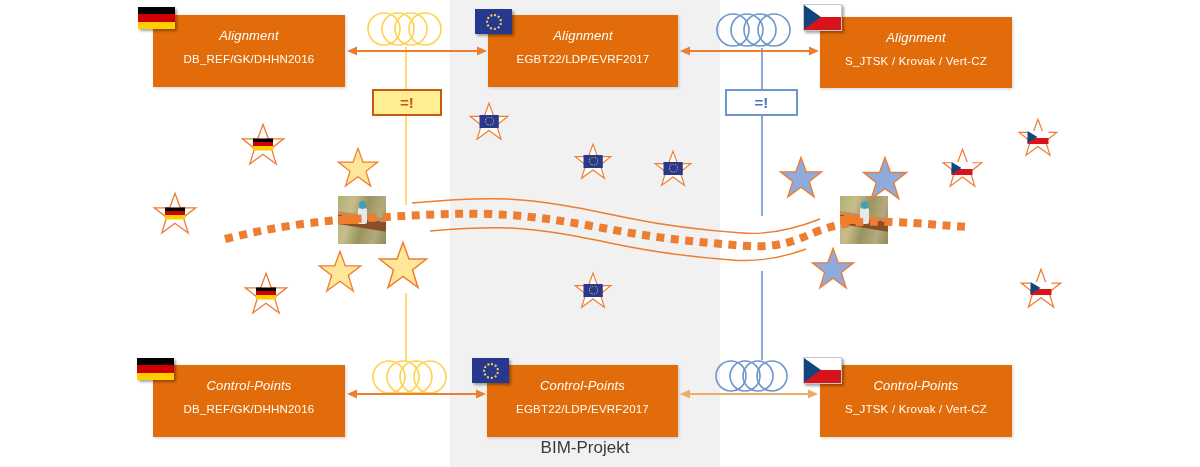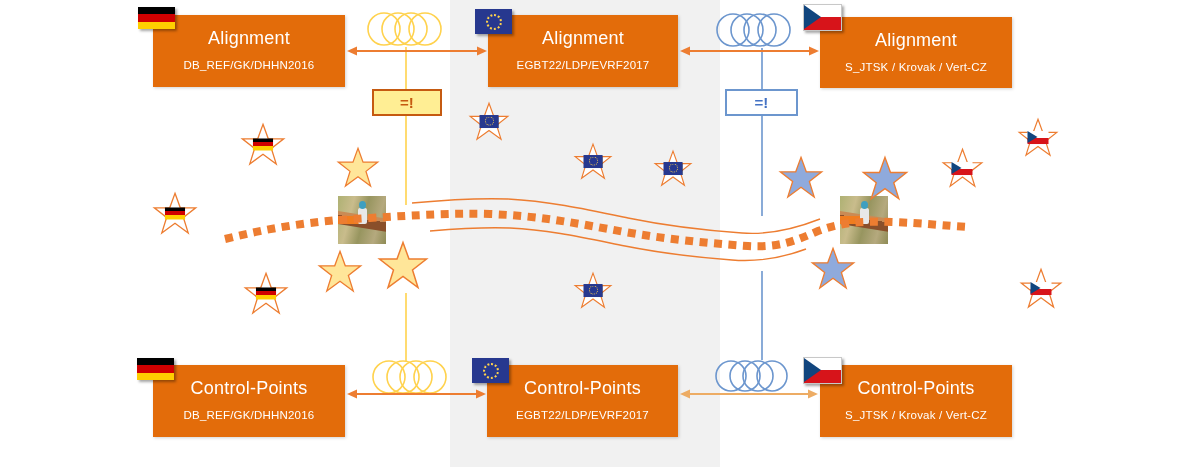--- a/index.html
+++ b/index.html
@@ -40,21 +40,21 @@
   .mf-eu{width:19px;height:13px;background:#27388F;}
   .mf-eu::after{content:'';position:absolute;left:50%;top:50%;width:7px;height:7px;transform:translate(-50%,-50%);
     border:1px dotted #FFD34D;border-radius:50%;}
   .mf-cz{width:21px;height:13px;background:linear-gradient(#fff 0 50%,#D7141A 50% 100%);}
   .mf-cz::after{content:'';position:absolute;left:0;top:0;width:0;height:0;
     border-top:6.5px solid transparent;border-bottom:6.5px solid transparent;border-left:10px solid #11457E;}
 
   
   .panel{position:absolute;background:#E36C0A;color:#fff;z-index:4;text-align:center;
     box-shadow:1px 1px 3px rgba(0,0,0,.18);}
-  .panel-title{margin-top:13px;font-size:18px;letter-spacing:.2px;}
+  .panel-title{margin-top:13px;font-size:13px;letter-spacing:.2px;font-style:italic;}
   .panel-sub{margin-top:10px;font-size:11.5px;letter-spacing:.2px;}
   .bigflag{position:absolute;z-index:5;box-shadow:1.5px 1.5px 2.5px rgba(0,0,0,.35);}
   .bf-de{width:37px;height:22px;background:linear-gradient(#000 0 33%,#D00000 33% 66%,#FFCE00 66% 100%);}
   .bf-eu{width:37px;height:25px;background:#27388F;}
   .bf-eu::after{content:'';position:absolute;left:50%;top:50%;width:12px;height:12px;transform:translate(-50%,-50%);
     border:2px dotted #FFD34D;border-radius:50%;}
   .bf-cz{width:37px;height:25px;background:linear-gradient(#fff 0 50%,#D7141A 50% 100%);border:1px solid #C8C8C8;}
   .bf-cz::after{content:'';position:absolute;left:0;top:0;width:0;height:0;
     border-top:12.5px solid transparent;border-bottom:12.5px solid transparent;border-left:17px solid #11457E;}
 
@@ -272,14 +272,15 @@
   </div>
   <div class="bigflag bf-cz" style="left:803px;top:357px;"></div>
 
   <div class="eq eq-yellow">
     <span>=!</span>
   </div>
   <div class="eq eq-blue">
     <span>=!</span>
   </div>
 
+  <div class="bim-label">BIM-Projekt</div>
 
 </div>
 
 </body></html>

